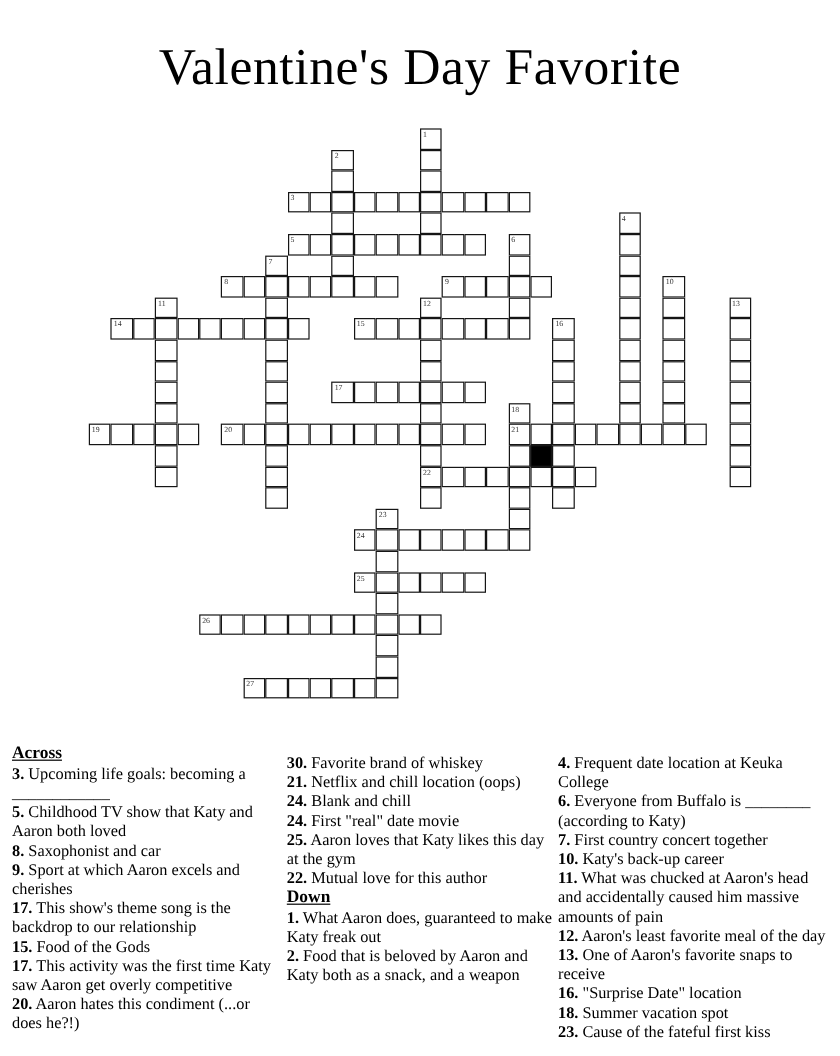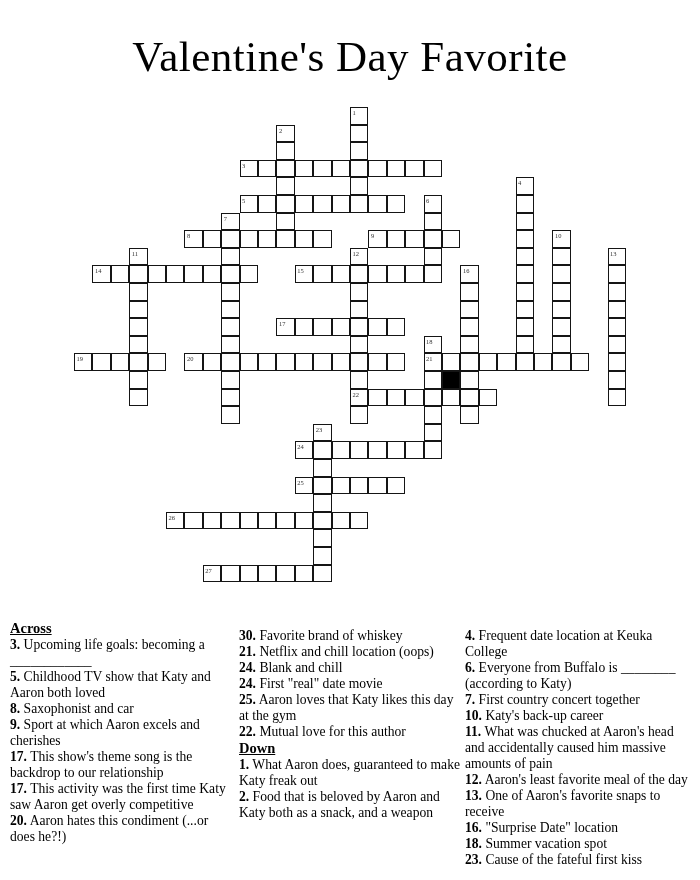--- a/index.html
+++ b/index.html
@@ -293,20 +293,21 @@
 
 <div class="clues">
   <div class="ccol" id="ccol1">
     <div class="hdr">Across</div>
     <div>
         <div class="clue"><b>3.</b> Upcoming life goals: becoming a ____________</div>
         <div class="clue"><b>5.</b> Childhood TV show that Katy and Aaron both loved</div>
         <div class="clue"><b>8.</b> Saxophonist and car</div>
         <div class="clue"><b>9.</b> Sport at which Aaron excels and cherishes</div>
         <div class="clue"><b>17.</b> This show's theme song is the backdrop to our relationship</div>
+        <div class="clue"><b>15.</b> Food of the Gods</div>
         <div class="clue"><b>17.</b> This activity was the first time Katy saw Aaron get overly competitive</div>
         <div class="clue"><b>20.</b> Aaron hates this condiment (...or does he?!)</div>
       </div>
   </div>
   <div class="ccol" id="ccol2">
     <div>
         <div class="clue"><b>30.</b> Favorite brand of whiskey</div>
         <div class="clue"><b>21.</b> Netflix and chill location (oops)</div>
         <div class="clue"><b>24.</b> Blank and chill</div>
         <div class="clue"><b>24.</b> First "real" date movie</div>

